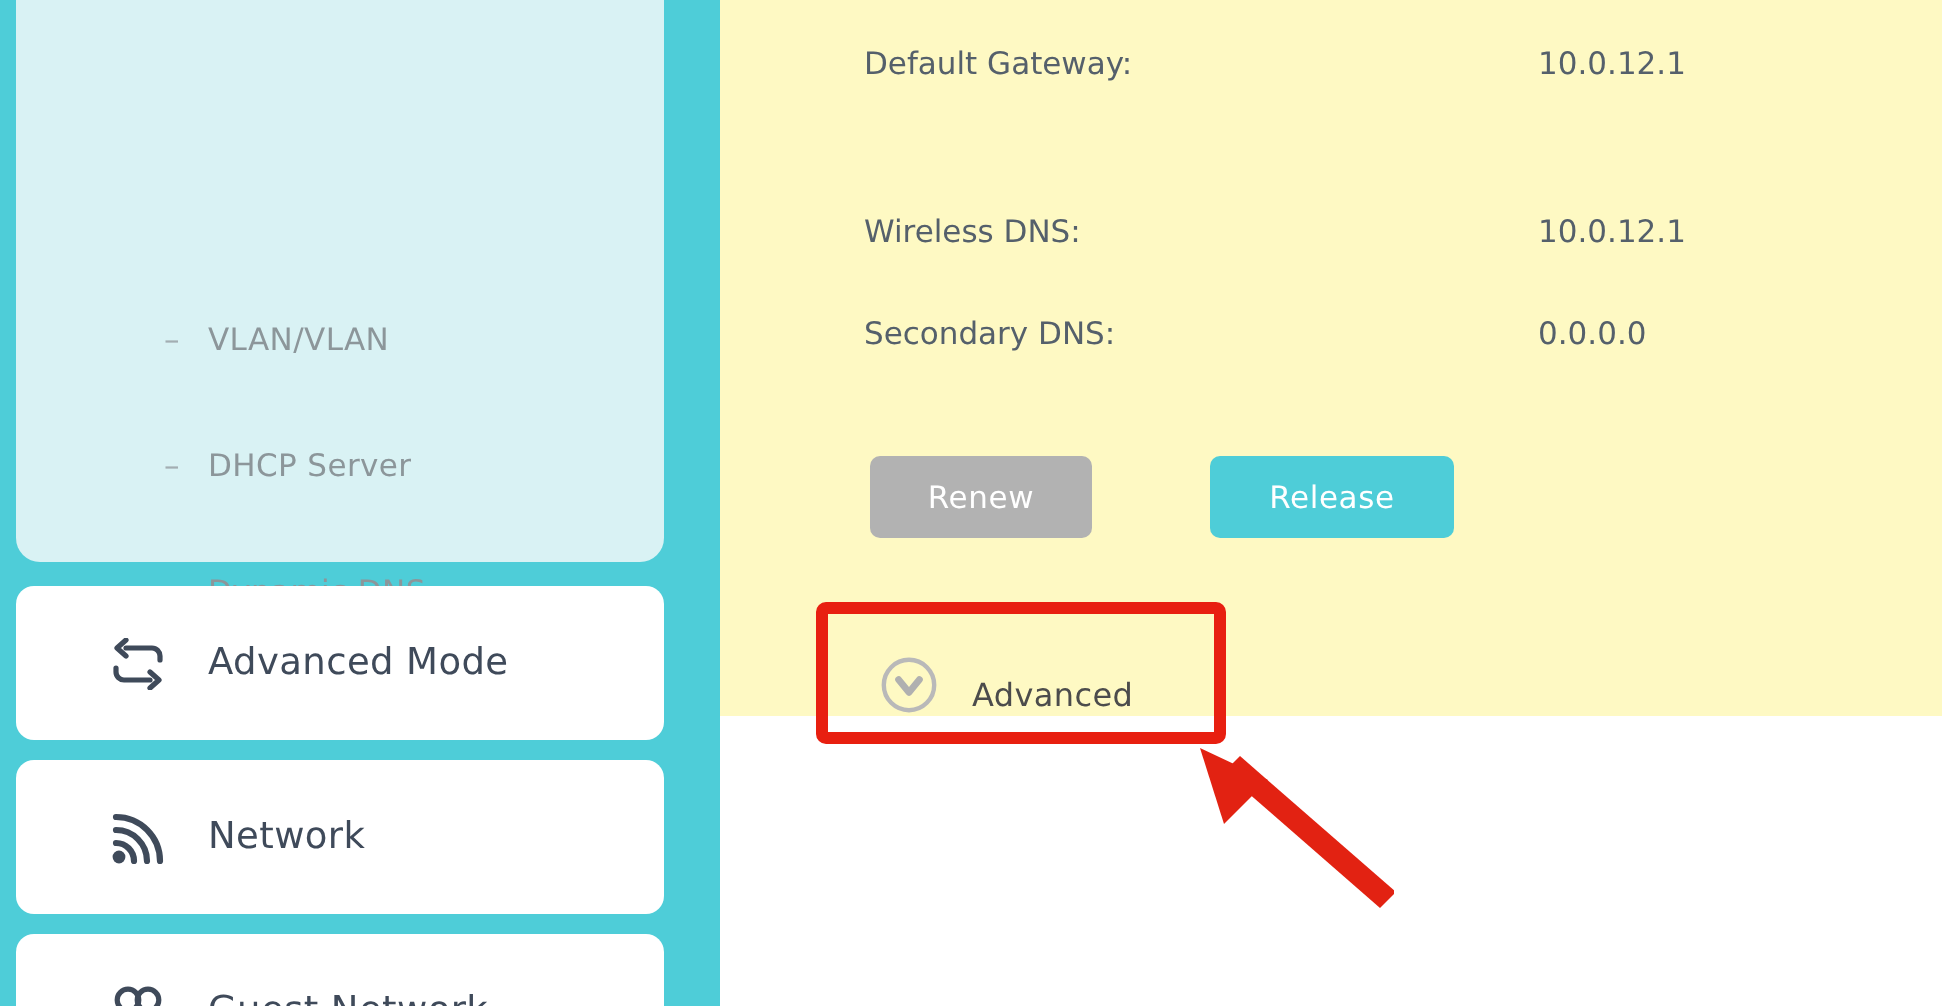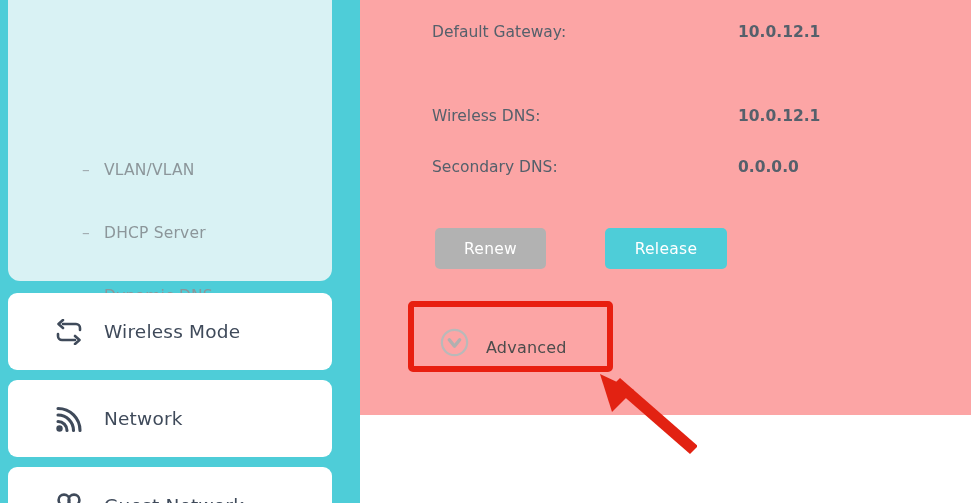--- a/index.html
+++ b/index.html
@@ -80,42 +80,41 @@
     font-size: 18.5px;
     letter-spacing: .2px;
     white-space: nowrap;
   }
 
   
   #content {
     position: absolute;
     left: 360px; top: 0;
     width: 611px;
-    height: 415px;
-    background: #fca5a5;
+    height: 358px;
+    background: #fef9c3;
   }
   .info-row {
     position: absolute;
     left: 0;
     width: 611px;
     height: 22px;
     display: flex;
     align-items: center;
     font-size: 15.5px;
     color: #55606b;
     white-space: nowrap;
   }
   .info-label {
     position: absolute;
     left: 72px;
   }
   .info-value {
     position: absolute;
-    left: 378px;
-    font-weight: bold;
+    left: 409px;
   }
 
   .btn {
     position: absolute;
     border: none;
     border-radius: 5px;
     color: #ffffff;
     font-family: "DejaVu Sans", sans-serif;
     font-size: 15.5px;
     letter-spacing: .3px;
@@ -204,21 +203,21 @@
 
   <div class="nav-card" style="top:293px">
     <span class="nav-icon">
       <svg width="30" height="26" viewBox="0 0 30 26">
         <path d="M9 5 H22 a4 4 0 0 1 4 4 V11" fill="none" stroke="#3f4a5a" stroke-width="2.6" stroke-linecap="round"></path>
         <path d="M21 21 H8 a4 4 0 0 1 -4 -4 V15" fill="none" stroke="#3f4a5a" stroke-width="2.6" stroke-linecap="round"></path>
         <path d="M9 1 L4.5 5 L9 9" fill="none" stroke="#3f4a5a" stroke-width="2.6" stroke-linecap="round" stroke-linejoin="round"></path>
         <path d="M21 17 L25.5 21 L21 25" fill="none" stroke="#3f4a5a" stroke-width="2.6" stroke-linecap="round" stroke-linejoin="round"></path>
       </svg>
     </span>
-    <span class="nav-label">Wireless Mode</span>
+    <span class="nav-label">Advanced Mode</span>
   </div>
 
   <div class="nav-card" style="top:380px">
     <span class="nav-icon">
       <svg width="28" height="28" viewBox="0 0 28 28">
         <circle cx="4.5" cy="23.5" r="3.2" fill="#3f4a5a"></circle>
         <path d="M3 16.5 a9 9 0 0 1 9 9" fill="none" stroke="#3f4a5a" stroke-width="3.1" stroke-linecap="round"></path>
         <path d="M3 10 a15.5 15.5 0 0 1 15.5 15.5" fill="none" stroke="#3f4a5a" stroke-width="3.1" stroke-linecap="round"></path>
         <path d="M3 3.5 a22 22 0 0 1 22 22" fill="none" stroke="#3f4a5a" stroke-width="3.1" stroke-linecap="round"></path>
       </svg>

